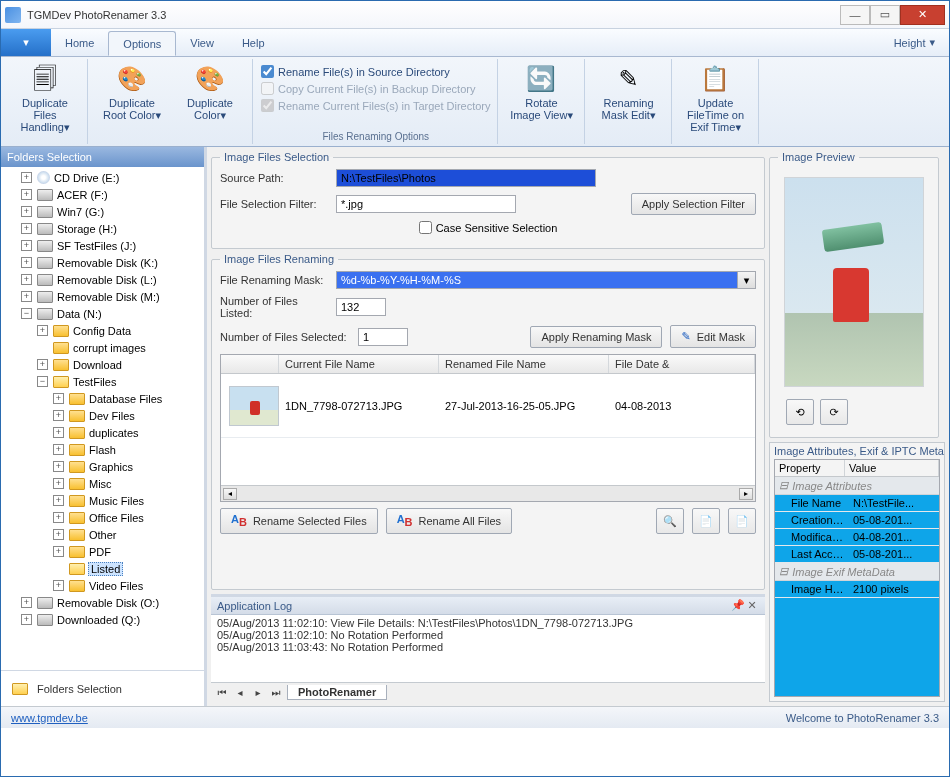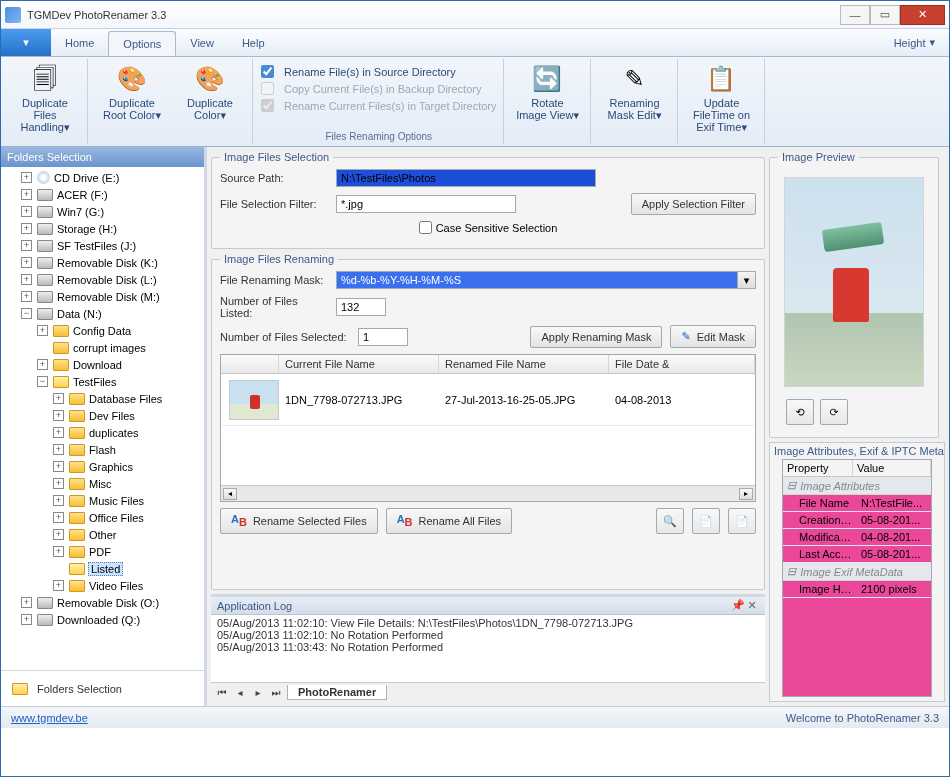--- a/index.html
+++ b/index.html
@@ -17,21 +17,21 @@
 .mtab-spacer { flex: 1; }
 .style { padding: 0 14px; display: flex; align-items: center; color: #3a5a88; cursor: pointer; }
 .ribbon { height: 90px; background: linear-gradient(#f2f6fb,#e4ecf6); border-bottom: 1px solid #9ab0ce; display: flex; align-items: stretch; padding: 2px; gap: 2px; }
 .rgroup { border-right: 1px solid #c4d2e4; padding: 2px 6px; display: flex; flex-direction: column; }
 .rgroup-body { flex: 1; display: flex; align-items: flex-start; gap: 6px; }
 .rgroup-label { text-align: center; color: #5a7090; font-size: 10px; margin-top: 2px; }
 .rbtn { display: flex; flex-direction: column; align-items: center; gap: 2px; padding: 2px 4px; cursor: pointer; border-radius: 3px; max-width: 72px; text-align: center; line-height: 1.1; }
 .ricon { width: 32px; height: 32px; display: flex; align-items: center; justify-content: center; font-size: 24px; }
 .rbtn small { color: #2a4a7a; }
 .rchecks { display: flex; flex-direction: column; gap: 4px; padding-top: 4px; }
-.rcheck { display: flex; align-items: center; gap: 10px; color: #2a4a7a; }
+.rcheck { display: flex; align-items: center; gap: 4px; color: #2a4a7a; }
 .rcheck.dis { color: #9aa8ba; }
 .rcheck input { accent-color: #4a8ad0; }
 .main { display: flex; height: 559px; }
 .sidebar { width: 206px; border-right: 3px solid #d0d8e4; display: flex; flex-direction: column; background: #fff; }
 .panel-head { height: 20px; background: linear-gradient(#9ab8e0,#6a94cc); color: #fff; padding: 0 6px; display: flex; align-items: center; font-size: 11px; }
 .tree { flex: 1; overflow: auto; padding: 2px 0 2px 4px; }
 .tnode { white-space: nowrap; display: flex; align-items: center; height: 17px; cursor: pointer; }
 .exp { width: 11px; height: 11px; border: 1px solid #888; display: inline-flex; align-items: center; justify-content: center; font-size: 9px; line-height: 1; color: #555; margin-right: 2px; background: #fff; }
 .dicon { width: 16px; height: 12px; margin: 0 3px; position: relative; flex-shrink: 0; }
 .dicon.drive { background: linear-gradient(#eee,#bbb); border: 1px solid #888; border-radius: 1px; }
@@ -50,37 +50,37 @@
 .txt { border: 1px solid #a4a8b0; background: #fff; padding: 2px 4px; font-family: inherit; font-size: 11px; }
 .txt.ro { background: #1d4ed8; }
 .btn { border: 1px solid #a0a8b4; background: linear-gradient(#f8f8f8,#e4e4e4); padding: 4px 10px; border-radius: 2px; cursor: pointer; color: #333; display: inline-flex; align-items: center; gap: 6px; }
 .combo { display: flex; }
 .combo .txt { flex: 1; background: #3a70f0; color: #fff; }
 .combo .arrow { width: 18px; border: 1px solid #a4a8b0; border-left: none; background: linear-gradient(#f4f4f4,#ddd); display: flex; align-items: center; justify-content: center; cursor: pointer; }
 .filelist { border: 1px solid #a4a8b0; background: #fff; height: 148px; display: flex; flex-direction: column; }
 .flhead { display: flex; background: linear-gradient(#fafafa,#e8e8e8); border-bottom: 1px solid #c4c8cc; }
 .flhead > div { padding: 3px 6px; border-right: 1px solid #d4d8dc; font-weight: 400; color: #333; }
 .flbody { flex: 1; overflow-y: scroll; overflow-x: hidden; }
-.flrow { display: flex; align-items: center; border-bottom: 1px solid #e8ecf0; height: 52px; }
+.flrow { display: flex; align-items: center; border-bottom: 1px solid #e8ecf0; height: 64px; }
 .flrow > div { padding: 2px 6px; overflow: hidden; white-space: nowrap; }
 .thumb { width: 50px; height: 40px; border: 1px solid #c0c8d0; margin: 2px; background: linear-gradient(#c8e0f0 60%, #e0e8d0 60%); position: relative; overflow: hidden; }
 .thumb.p1::after { content: ""; position: absolute; left: 20px; top: 14px; width: 10px; height: 14px; background: #d03028; border-radius: 2px; }
 .hsb { height: 16px; background: #e8e8e8; border-top: 1px solid #c4c8cc; display: flex; align-items: center; padding: 0 2px; }
 .hsb .arr { width: 14px; height: 12px; background: linear-gradient(#f8f8f8,#ddd); border: 1px solid #aaa; display: flex; align-items: center; justify-content: center; font-size: 8px; cursor: pointer; }
 .hsb .track { flex: 1; margin: 0 2px; }
 .actionrow { display: flex; gap: 8px; margin-top: 6px; align-items: center; }
 .preview { border: 1px solid #c4cad0; background: #f4f4f4; width: 170px; flex-shrink:0; }
 .preview-img { width: 140px; height: 210px; margin: 8px auto; border: 1px solid #d0d4d8; background: linear-gradient(#cce0ee 0%, #dae8f0 65%, #b0c4b0 65%, #c8d8c0 100%); position: relative; overflow: hidden; }
 .preview-img::after { content: ""; position: absolute; left: 48px; top: 90px; width: 36px; height: 54px; background: #d83830; border-radius: 4px 4px 2px 2px; }
 .preview-img::before { content: ""; position: absolute; left: 38px; top: 48px; width: 60px; height: 22px; background: linear-gradient(#80c0a0,#509070); border-radius: 3px; transform: rotate(-8deg); }
 .prevbtns { display: flex; gap: 6px; padding: 4px 8px; }
 .ibtn { width: 28px; height: 26px; border: 1px solid #a0a8b4; border-radius: 2px; background: linear-gradient(#f8f8f8,#e8e8e8); display: flex; align-items: center; justify-content: center; cursor: pointer; font-size: 14px; }
 .attrs { border: 1px solid #c4cad0; background: #f4f4f4; flex: 1; display: flex; flex-direction: column; overflow: hidden; }
 .attrs-head { font-size: 11px; color: #3a5a88; padding: 2px 4px; white-space: nowrap; overflow: hidden; }
-.attrs-grid { flex: 1; border: 1px solid #a4a8b0; background: #ec4899; margin: 0 12px 4px; overflow-y: scroll; font-size: 11px; }
+.attrs-grid { flex: 1; border: 1px solid #a4a8b0; background: #0ea5e9; margin: 0 4px 4px; overflow-y: scroll; font-size: 11px; }
 .agh { display: flex; border-bottom: 1px solid #c4c8cc; background: #f4f4f4; }
 .agh > div { padding: 2px 4px; border-right: 1px solid #d0d4d8; }
 .agcat { background: #e4e8ec; color: #888; padding: 2px 4px; border-bottom: 1px solid #d0d4d8; display: flex; align-items: center; gap: 4px; font-style: italic; }
 .agrow { display: flex; border-bottom: 1px solid #e4e8ec; }
 .agrow > div { padding: 2px 4px; overflow: hidden; white-space: nowrap; text-overflow: ellipsis; }
 .log-panel { border-top: 3px solid #d0d8e4; height: 108px; display: flex; flex-direction: column; }
 .log-head { height: 18px; background: linear-gradient(#e8eef6,#d4dce8); color: #3a5a88; display: flex; align-items: center; padding: 0 6px; border-bottom: 1px solid #b8c4d4; }
 .log-head .sp { flex: 1; }
 .log-head .x { width: 14px; height: 14px; display: flex; align-items: center; justify-content: center; cursor: pointer; color: #666; }
 .log-body { flex: 1; background: #fff; overflow: auto; padding: 2px 6px; font-size: 11px; color: #333; }

